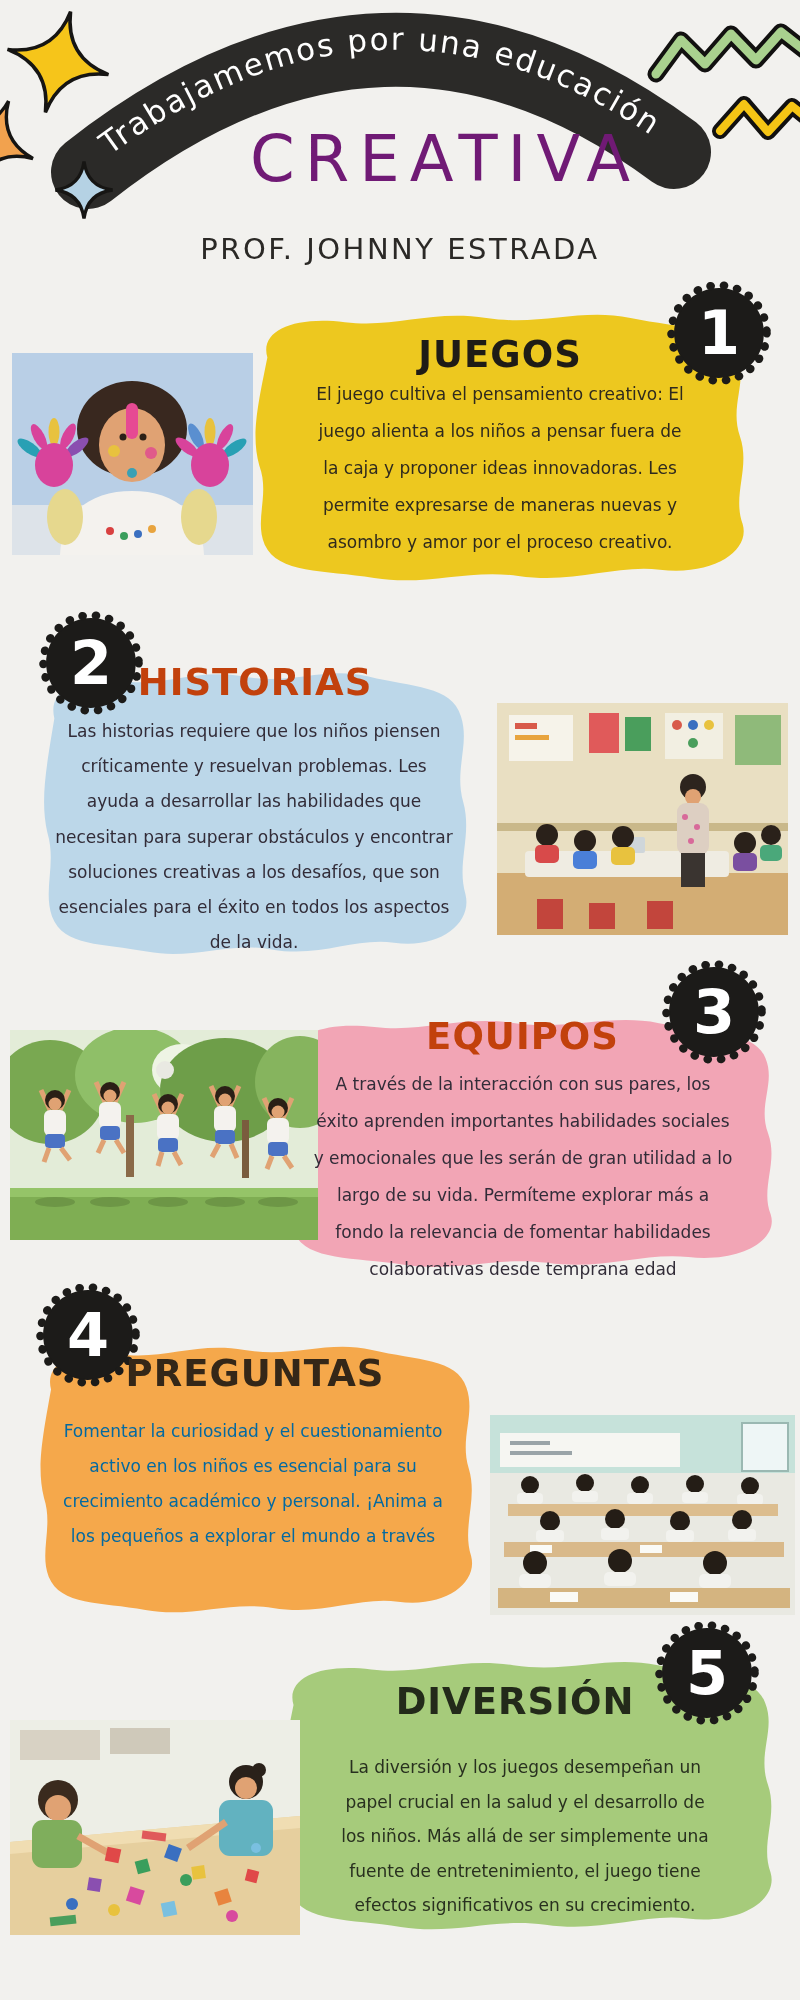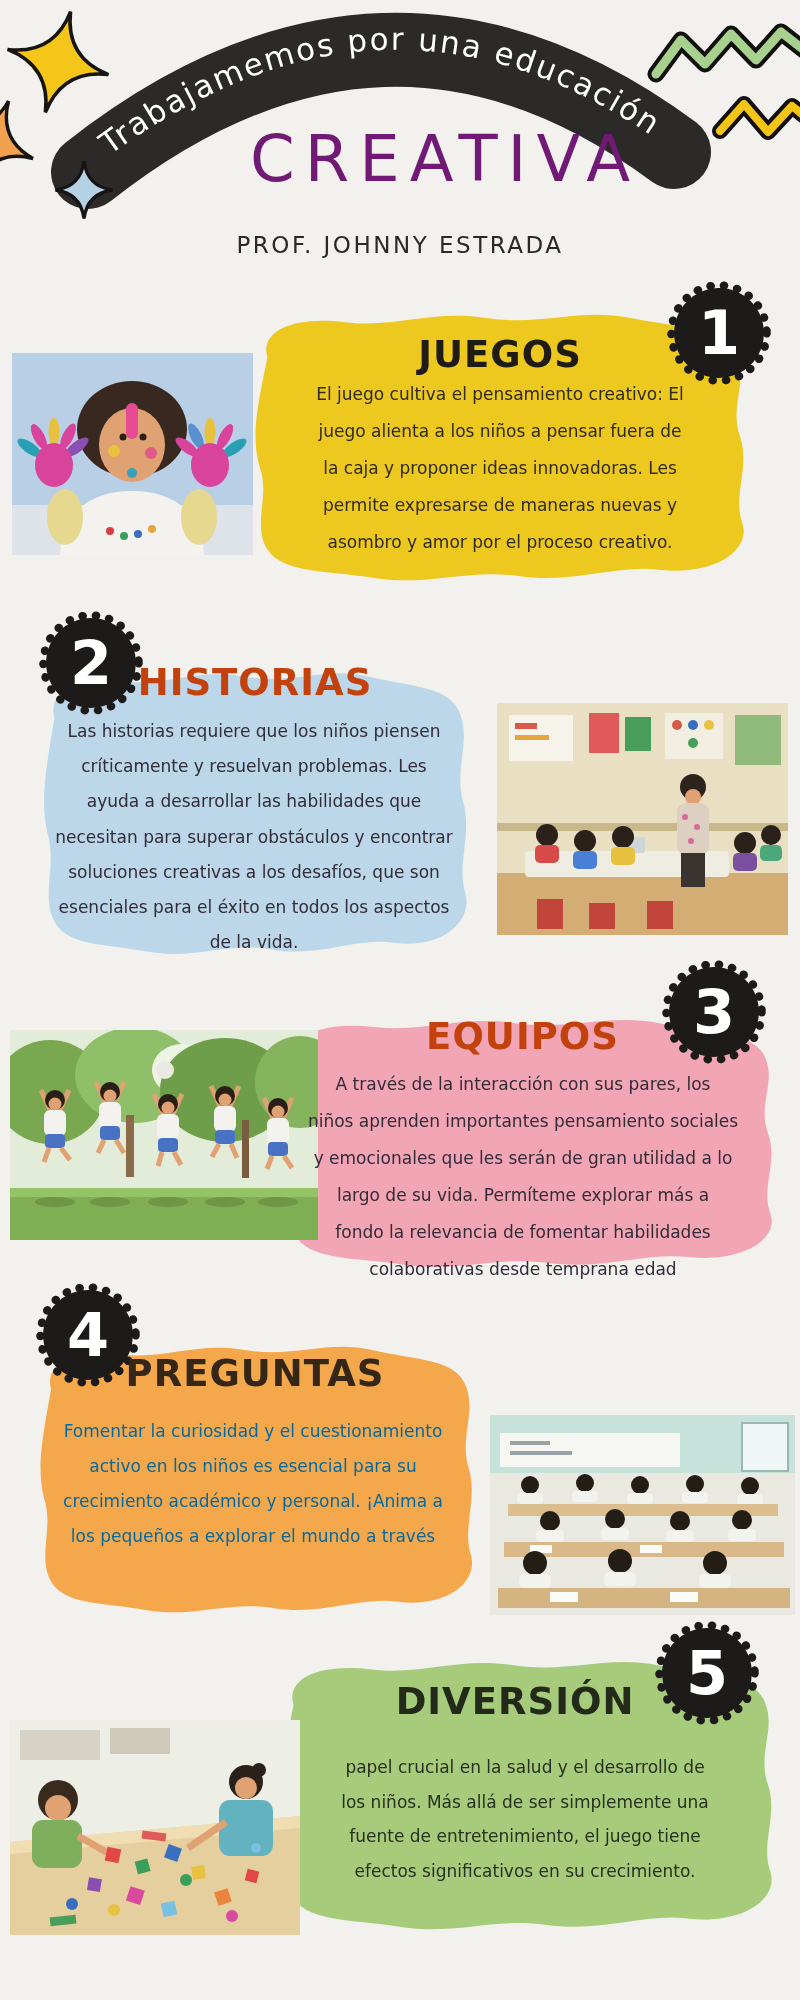--- a/index.html
+++ b/index.html
@@ -6,21 +6,21 @@
   .canvas{position:relative;width:800px;height:2000px;background:#f2f1ee;overflow:hidden;
           font-family:"DejaVu Sans",sans-serif;}
   svg.layer{position:absolute;left:0;top:0;}
   .blob{position:absolute;}
   .badge{position:absolute;width:110px;height:110px;}
   .badge text{font-family:"DejaVu Sans",sans-serif;font-weight:bold;}
   .photo{position:absolute;}
   .title{position:absolute;left:90px;top:122px;width:710px;text-align:center;
          font-size:64px;letter-spacing:10px;color:#701a75;}
   .subtitle{position:absolute;left:0;top:232px;width:800px;text-align:center;
-            font-size:23px;letter-spacing:2.5px;color:#2b2926;}
+            font-size:29px;letter-spacing:2.5px;color:#2b2926;}
   .sec-heading{position:absolute;text-align:center;font-weight:bold;font-size:37px;
                letter-spacing:1px;color:#c2410c;}
   .sec-body{position:absolute;text-align:center;font-size:17px;color:#322c38;}
   .sec-body div{white-space:nowrap;}
   #b1 div{line-height:37px;} #b2 div{line-height:35.2px;} #b3 div{line-height:37px;}
   #b4 div{line-height:35px;} #b5 div{line-height:34.5px;}
   #b1{left:260px;top:376px;width:480px;color:#2f2a1e;}
   #b2{left:28px;top:714px;width:452px;}
   #b3{left:268px;top:1066px;width:510px;}
   #b4{left:28px;top:1414px;width:450px;color:#0369a1;}
@@ -347,32 +347,33 @@
     <div>Las historias requiere que los niños piensen</div>
     <div>críticamente y resuelvan problemas. Les</div>
     <div>ayuda a desarrollar las habilidades que</div>
     <div>necesitan para superar obstáculos y encontrar</div>
     <div>soluciones creativas a los desafíos, que son</div>
     <div>esenciales para el éxito en todos los aspectos</div>
     <div>de la vida.</div>
   </div>
   <div class="sec-body" id="b3">
     <div>A través de la interacción con sus pares, los</div>
-    <div>niños aprenden importantes pensamiento sociales</div>
+    <div>éxito aprenden importantes habilidades sociales</div>
     <div>y emocionales que les serán de gran utilidad a lo</div>
     <div>largo de su vida. Permíteme explorar más a</div>
     <div>fondo la relevancia de fomentar habilidades</div>
     <div>colaborativas desde temprana edad</div>
   </div>
   <div class="sec-body" id="b4">
     <div>Fomentar la curiosidad y el cuestionamiento</div>
     <div>activo en los niños es esencial para su</div>
     <div>crecimiento académico y personal. ¡Anima a</div>
     <div>los pequeños a explorar el mundo a través</div>
   </div>
   <div class="sec-body" id="b5">
+    <div>La diversión y los juegos desempeñan un</div>
     <div>papel crucial en la salud y el desarrollo de</div>
     <div>los niños. Más allá de ser simplemente una</div>
     <div>fuente de entretenimiento, el juego tiene</div>
     <div>efectos significativos en su crecimiento.</div>
   </div>
 
 </div>
 
 </body></html>

